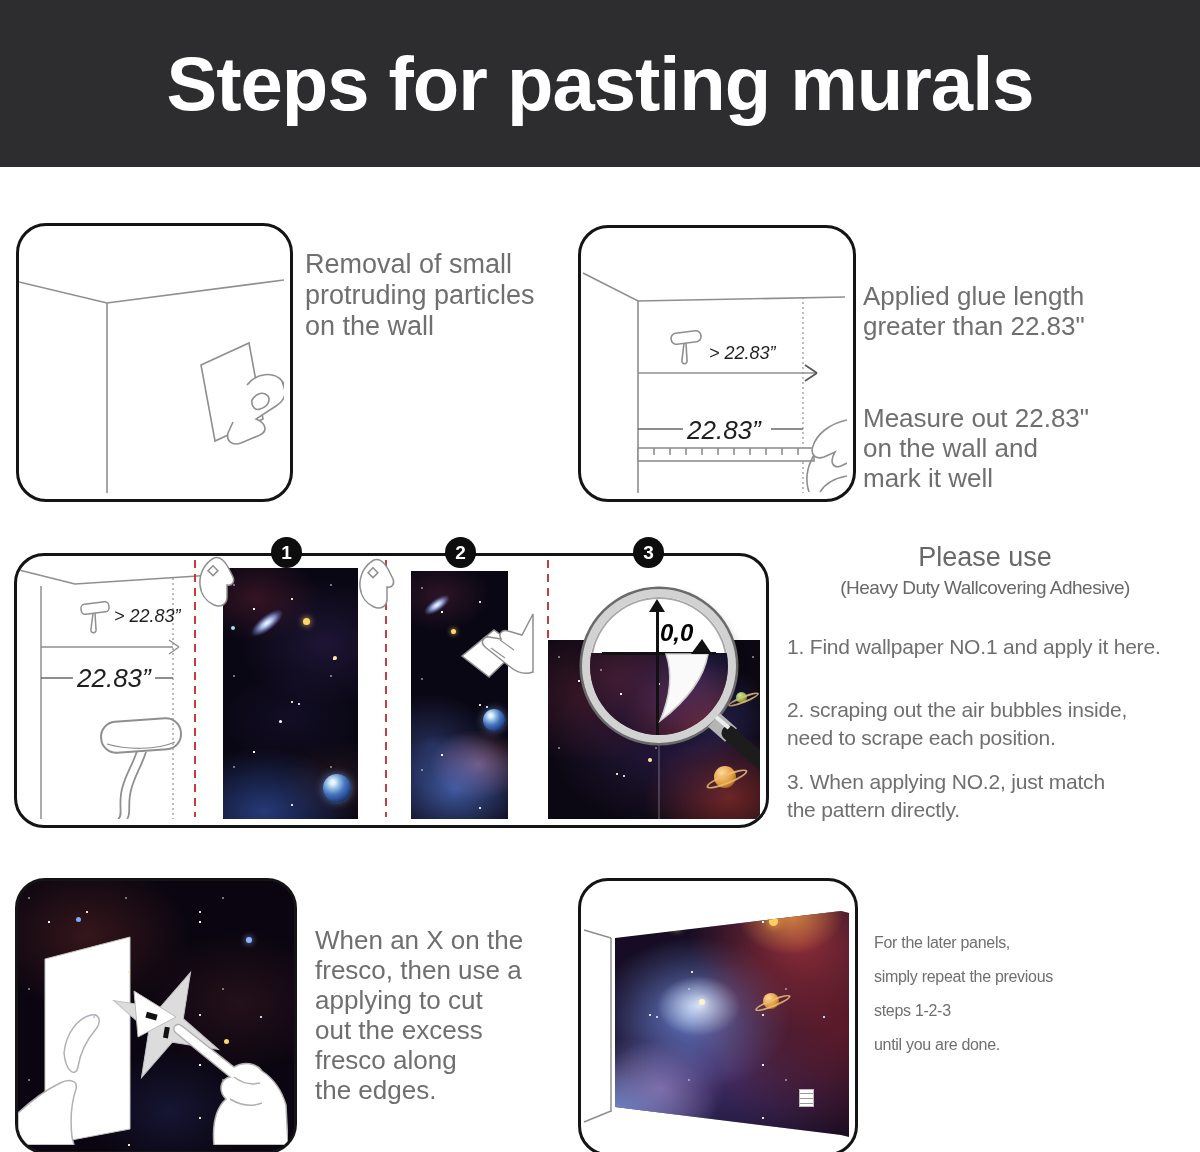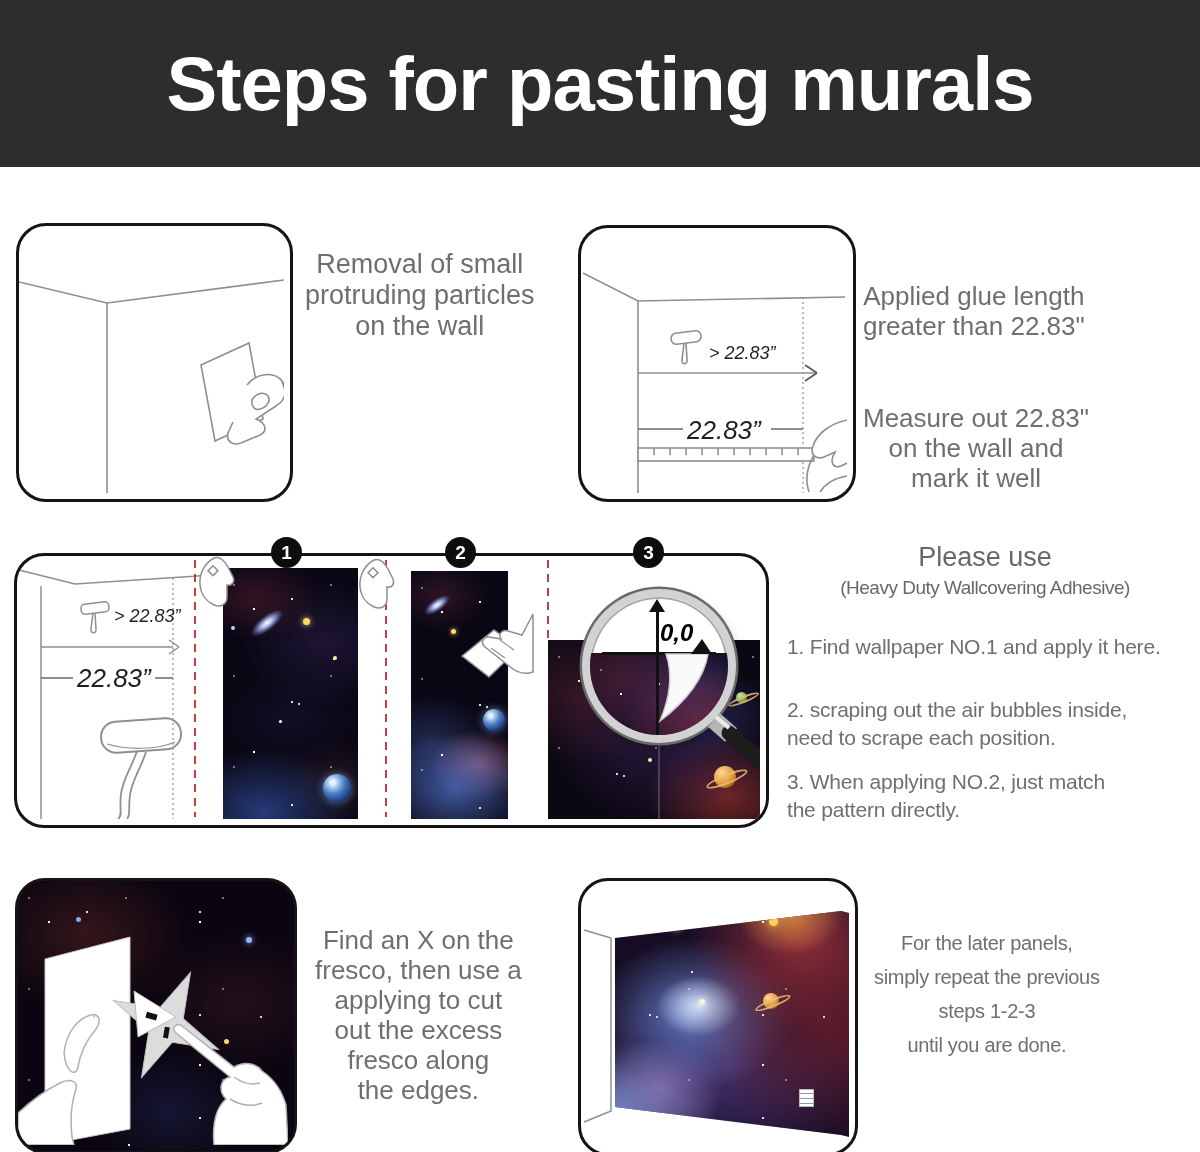--- a/index.html
+++ b/index.html
@@ -7,24 +7,24 @@
         font-family:"Liberation Sans", sans-serif;}
   
   #hdr{position:absolute;left:0;top:0;width:1200px;height:167px;background:#2d2d2f;
        display:flex;align-items:center;justify-content:center;}
   #hdr h1{margin:0;color:#fff;font-size:76px;font-weight:700;letter-spacing:-1px;}
   
   .panel{position:absolute;border:3px solid #141414;border-radius:30px;background:#fff;overflow:hidden;font-style:italic;}
   .panel svg{position:absolute;left:0;top:0;}
   
   .cap{position:absolute;color:#6f6f6f;}
-  .cap div{white-space:nowrap;text-align:center;}
+  .cap div{white-space:nowrap;}
   .c27 div{font-size:27px;line-height:31px;}
   .c26 div{font-size:26px;line-height:30px;}
-  .c24 div{font-size:20px;line-height:34px;letter-spacing:-0.3px;}
+  .c24 div{font-size:16px;line-height:34px;letter-spacing:-0.3px;}
   .item{position:absolute;color:#6f6f6f;}
   .item div{font-size:21px;line-height:28px;letter-spacing:-0.2px;white-space:nowrap;}
   #adh{position:absolute;left:775px;top:541px;width:420px;text-align:center;color:#686868;}
   #adh .a1{font-size:27px;line-height:32px;}
   #adh .a2{font-size:19px;line-height:30px;letter-spacing:-0.5px;}
   
   .badge{position:absolute;width:31px;height:31px;border-radius:50%;background:#0d0d0d;color:#fff;
          display:flex;align-items:center;justify-content:center;font-size:19px;font-weight:700;z-index:6;}
   
   .gal{position:absolute;overflow:hidden;}
@@ -256,21 +256,21 @@
       <rect x="146" y="146" width="5" height="11" fill="#111" transform="rotate(10 148 151)"></rect>
       <g fill="#fff" stroke="#b0b0b0" stroke-width="1.5">
         <path d="M0,264 L0,232 C14,219 30,208 42,202 C52,197 60,200 58,208 C54,220 52,238 54,256 L56,264 Z"></path>
         <path d="M46,172 C48,152 60,137 73,134 C81,132 84,140 78,148 C68,160 62,172 60,186 C58,196 48,192 46,172 Z"></path>
         <path d="M270,264 L196,264 C194,242 198,227 208,218 C200,210 202,198 212,196 L158,152 C153,148 158,140 164,145 L216,186 C226,180 238,182 244,190 C256,198 264,210 268,224 Z"></path>
         <path d="M212,218 C222,224 234,226 244,222 M216,196 C224,202 234,204 242,202" fill="none"></path>
       </g>
     </svg>
   </div>
   <div class="cap c26" style="left:315px;top:925px;">
-    <div>Find an X on the</div>
+    <div>When an X on the</div>
     <div>fresco, then use a</div>
     <div>applying to cut</div>
     <div>out the excess</div>
     <div>fresco along</div>
     <div>the edges.</div>
   </div>
 
   <div class="panel" style="left:578px;top:878px;width:274px;height:272px;">
     <svg width="268" height="266" viewBox="0 0 268 266">
       <g stroke="#8f8f8f" stroke-width="1.5" fill="none">

